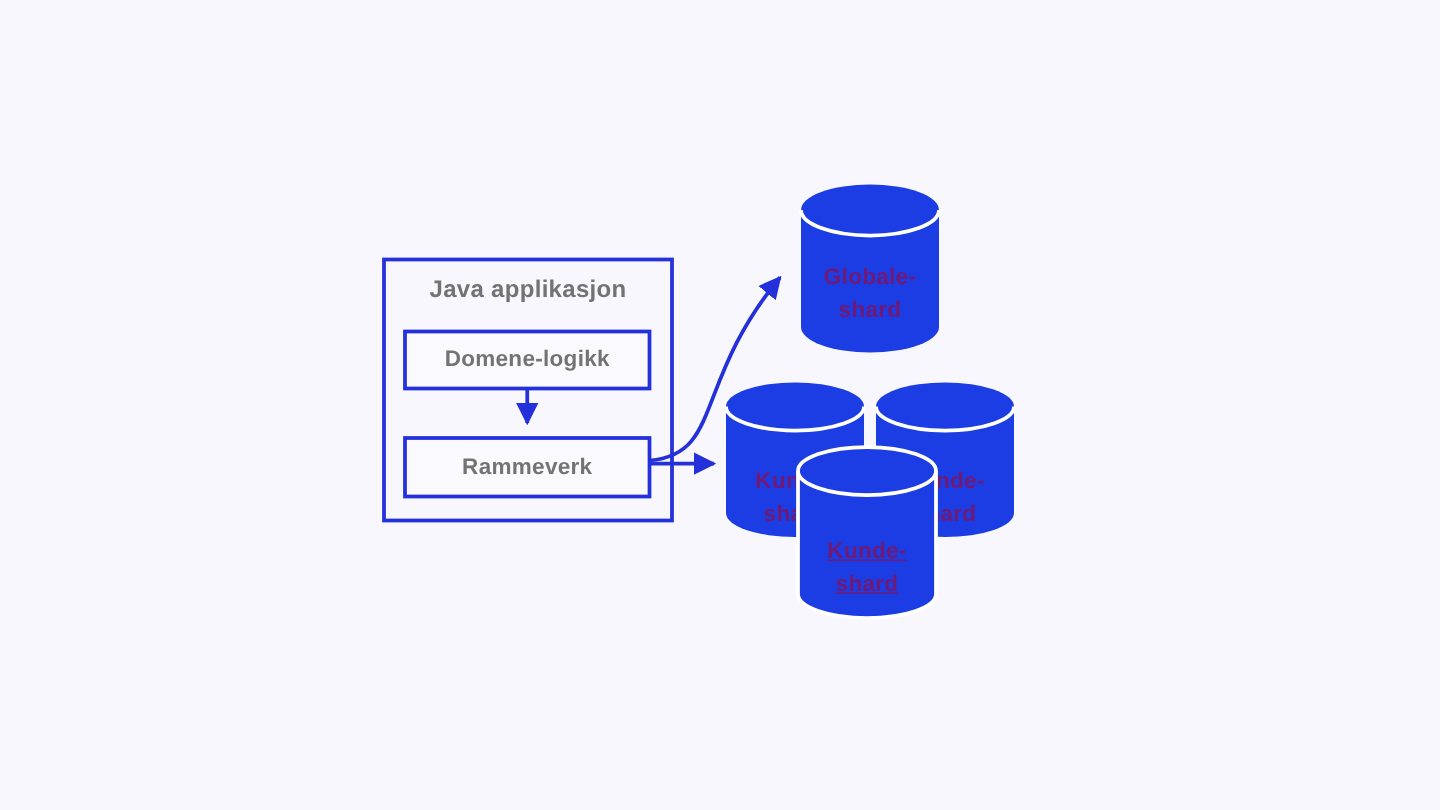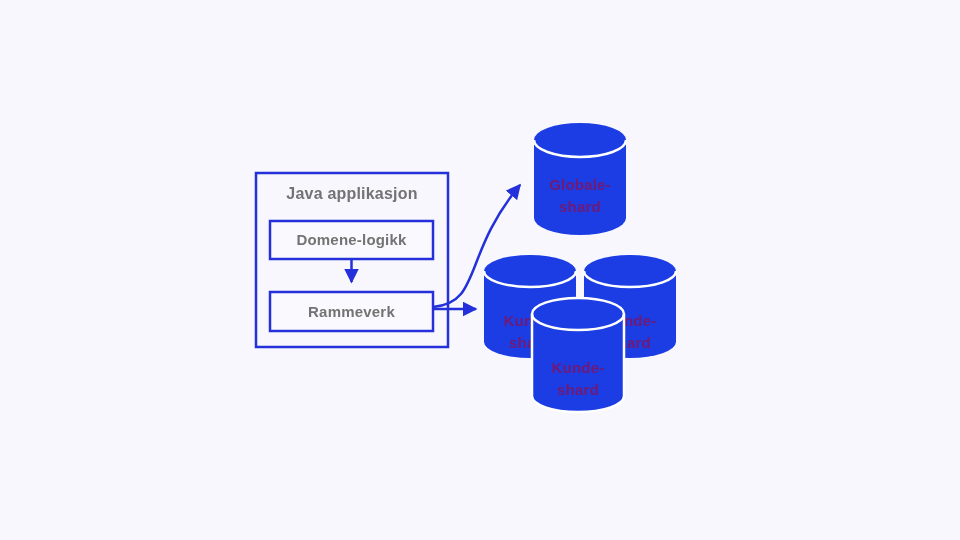--- a/index.html
+++ b/index.html
@@ -99,16 +99,16 @@
       <path d="M532 314 A46 16 0 0 0 624 314" fill="none" stroke="#ffffff" stroke-width="2.5"></path>
     </g>
   </svg>
 
   <div class="label z4" style="left:256px; top:185px; width:192px; font-size:16px;">Java applikasjon</div>
   <div class="label z4" style="left:270px; top:231px; width:163px;">Domene-logikk</div>
   <div class="label z4" style="left:270px; top:303px; width:163px;">Rammeverk</div>
 
   <div class="cyl-label z4" style="left:520px; top:174px; width:120px;">Globale-
 shard</div>
-  <div class="cyl-label z4" style="left:518px; top:357px; width:120px;">Kunde-
+  <div class="cyl-label z4" style="left:518px; top:357px; width:120px;text-decoration:underline;">Kunde-
 shard</div>
 
 </div>
 
 </body></html>

